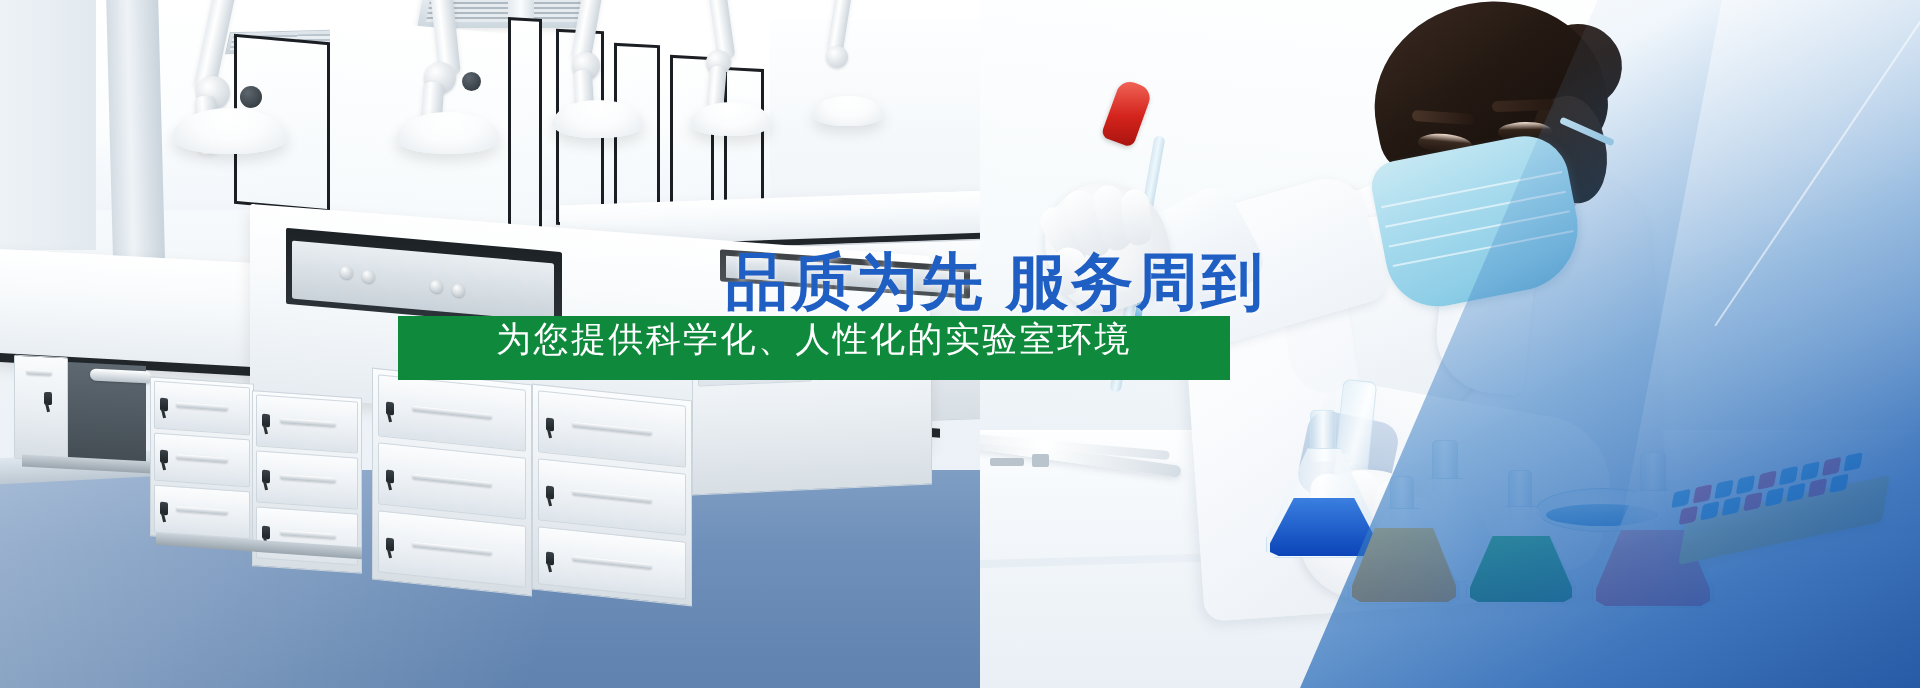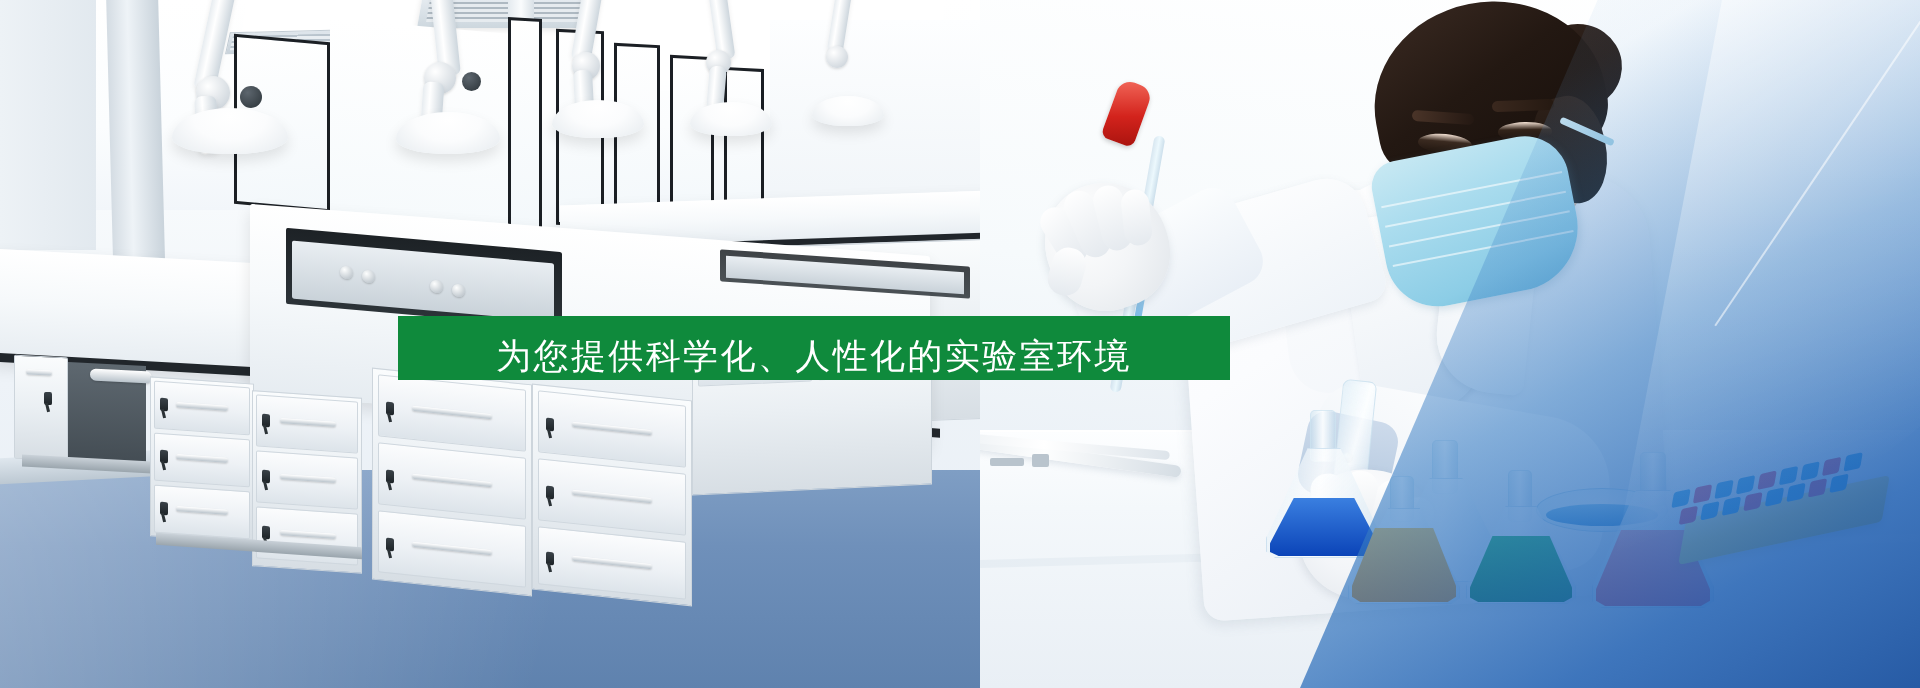--- a/index.html
+++ b/index.html
@@ -325,21 +325,21 @@
     font-family:"Liberation Serif","DejaVu Serif",serif;
     font-size:31px; letter-spacing:4.6px; color:rgba(110,142,200,.78);
     white-space:nowrap; text-align:center;
     text-shadow:0 1px 2px rgba(255,255,255,.65); }
   .txt-cn { position:absolute; left:366px; top:248px; width:910px;
     text-align:right; padding-right:10px;
     font-size:62px; font-weight:bold; color:#1f5fc4; letter-spacing:3px;
     white-space:nowrap; line-height:1.1;
     text-shadow:0 2px 5px rgba(255,255,255,.55); }
   .green-band { position:absolute; left:398px; top:316px; width:832px; height:64px;
-    background:#0f8a3c; display:flex; align-items:flex-end; justify-content:center; }
+    background:#0f8a3c; display:flex; align-items:flex-start; justify-content:center; }
   .green-band span { font-size:35px; color:#ffffff; letter-spacing:2.4px;
     font-weight:500; white-space:nowrap; }
 </style>
 </head>
 <body>
 
 <div class="banner">
 
   <div class="room">
 
@@ -639,18 +639,19 @@
       <div class="rtip" style="left:143px; top:18px; background:#e8456a;"></div>
       <div class="rtip" style="left:165px; top:18px; background:#3aa6e8;"></div>
     </div>
 
     <div class="blue-wedge"></div>
     <div class="blue-wedge2"></div>
     <div class="wedge-line"></div>
   </div>
 
 
+  <div class="txt-cn">品质为先 服务周到</div>
 
   <div class="green-band">
     <span>为您提供科学化、人性化的实验室环境</span>
   </div>
 
 </div>
 
 </body></html>

